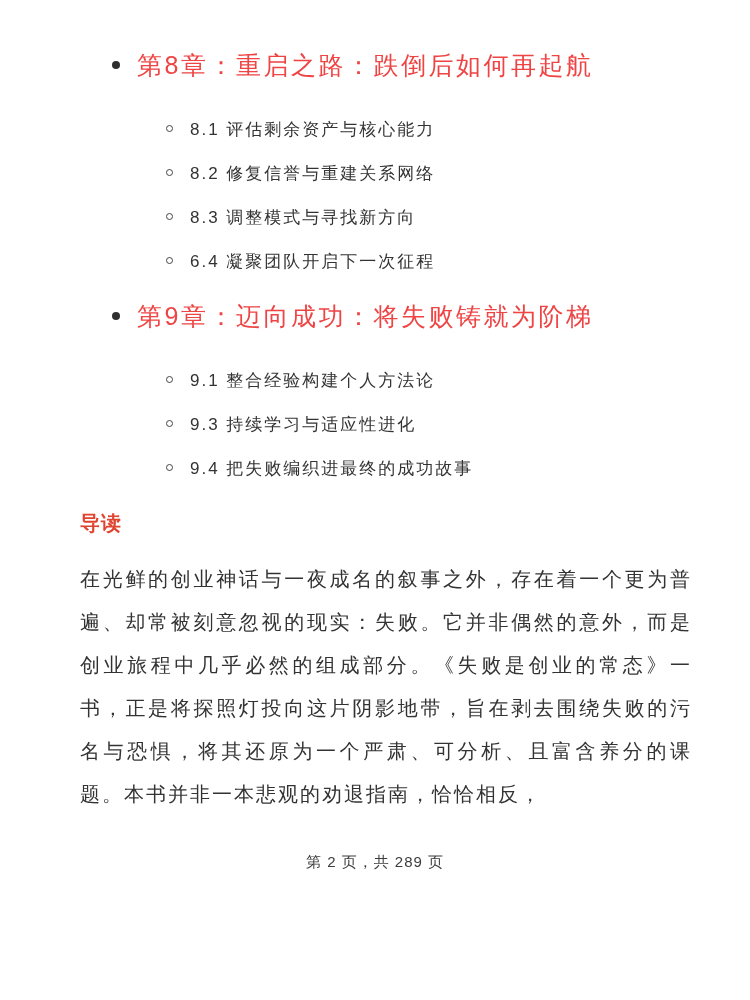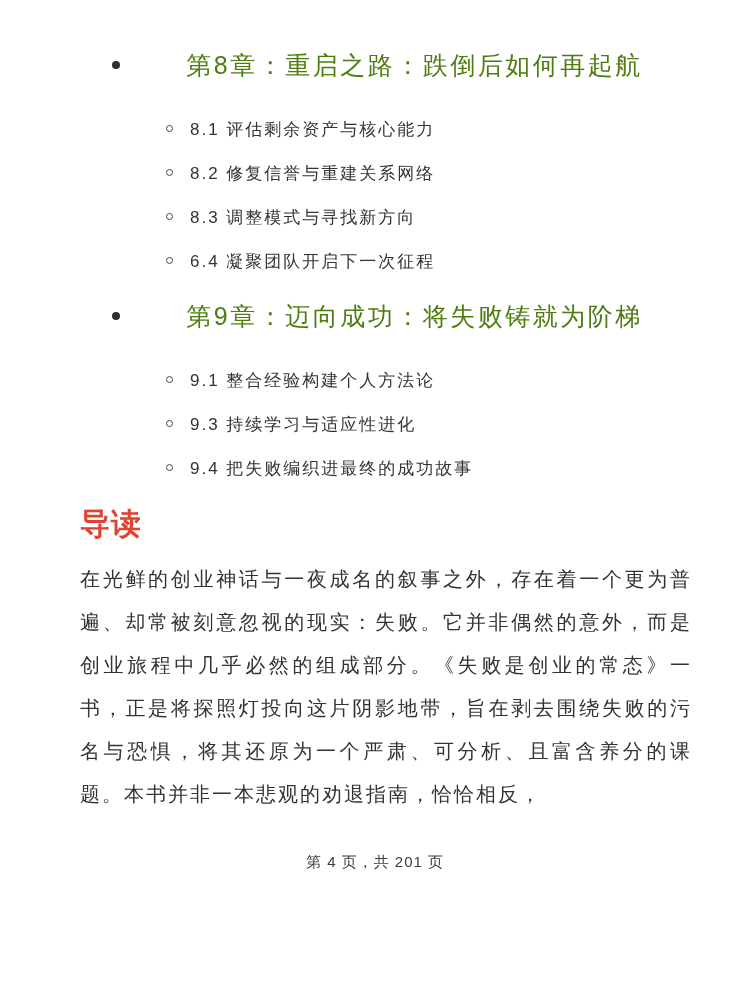--- a/index.html
+++ b/index.html
@@ -16,23 +16,22 @@
     width: 750px;
   }
   
   .toc { list-style: none; margin: 0; padding: 0 0 0 57px; }
   .chapter { position: relative; }
   .chapter-title {
     display: block;
     font-size: 25px;
     line-height: 30px;
     letter-spacing: 2.5px;
-    color: #4d7c0f;
+    color: #ef4444;
     white-space: nowrap;
-    text-align: center;
   }
   .bullet-l1 {
     position: absolute;
     left: -25px; top: 11px;
     width: 8px; height: 8px;
     border-radius: 50%;
     background: #2f2f2f;
   }
   .sections { list-style: none; margin: 28px 0 17px 0; padding: 0 0 0 53px; }
   .sections li {
@@ -48,21 +47,21 @@
     left: -24px; top: 50%;
     margin-top: -5px;
     width: 7px; height: 7px;
     border: 1.5px solid #454545;
     border-radius: 50%;
     background: transparent;
   }
   
   .intro-heading {
     margin: 11px 0 0 0;
-    font-size: 30px;
+    font-size: 20px;
     line-height: 31px;
     font-weight: bold;
     letter-spacing: 1px;
     color: #e04330;
   }
   
   .intro-paragraph {
     margin: 19px 0 0 0;
     width: 612px;
     font-size: 20px;
@@ -132,13 +131,13 @@
     </li>
 
   </ul>
 
   <h2 class="intro-heading">导读</h2>
 
   <p class="intro-paragraph">在光鲜的创业神话与一夜成名的叙事之外，存在着一个更为普遍、却常被刻意忽视的现实：失败。它并非偶然的意外，而是创业旅程中几乎必然的组成部分。《失败是创业的常态》一书，正是将探照灯投向这片阴影地带，旨在剥去围绕失败的污名与恐惧，将其还原为一个严肃、可分析、且富含养分的课题。本书并非一本悲观的劝退指南，恰恰相反，</p>
 
 </div>
 
-<div class="page-footer">第 4 页，共 201 页</div>
+<div class="page-footer">第 2 页，共 289 页</div>
 
 </body></html>

